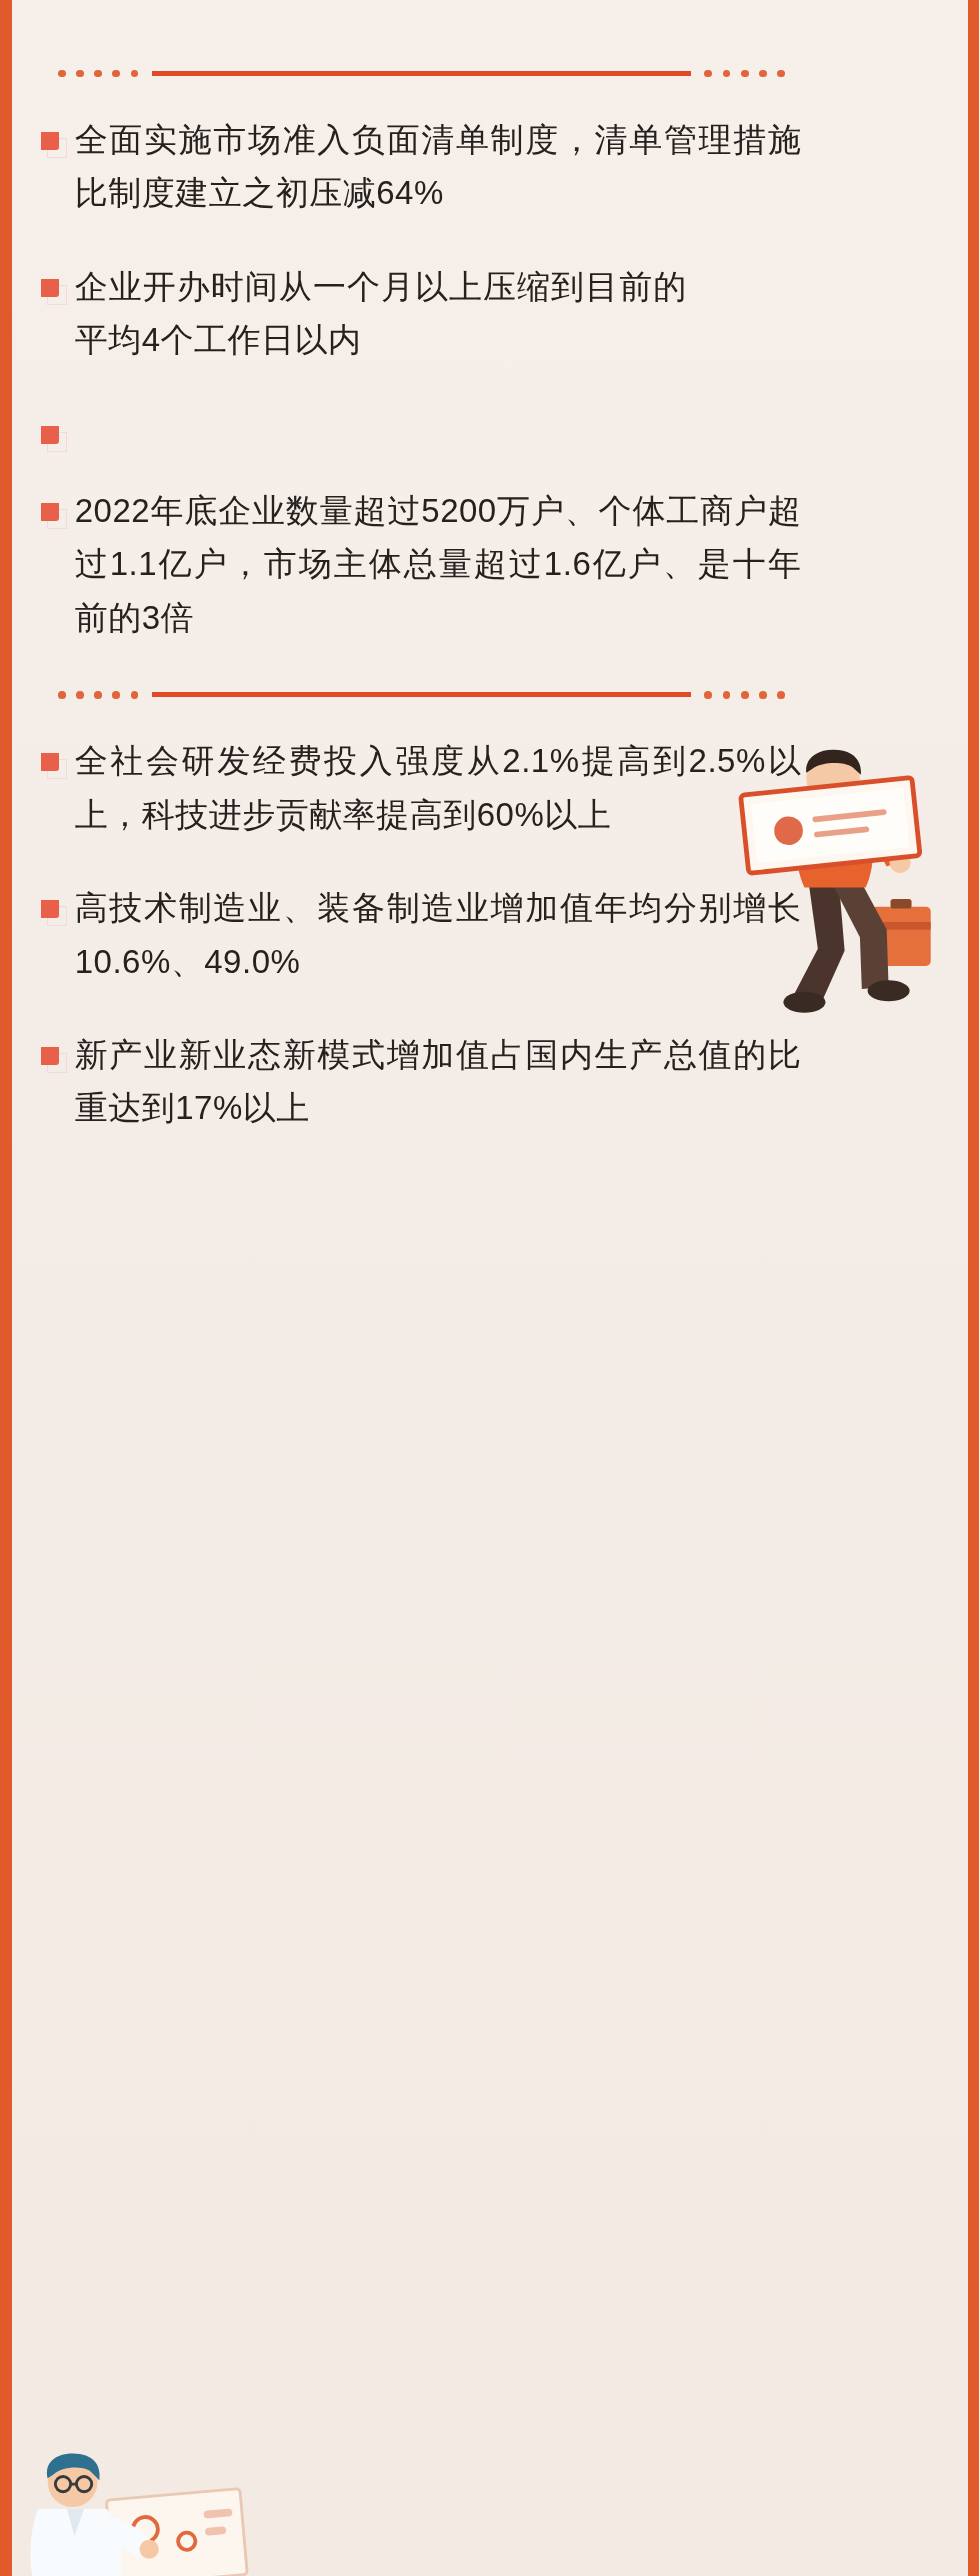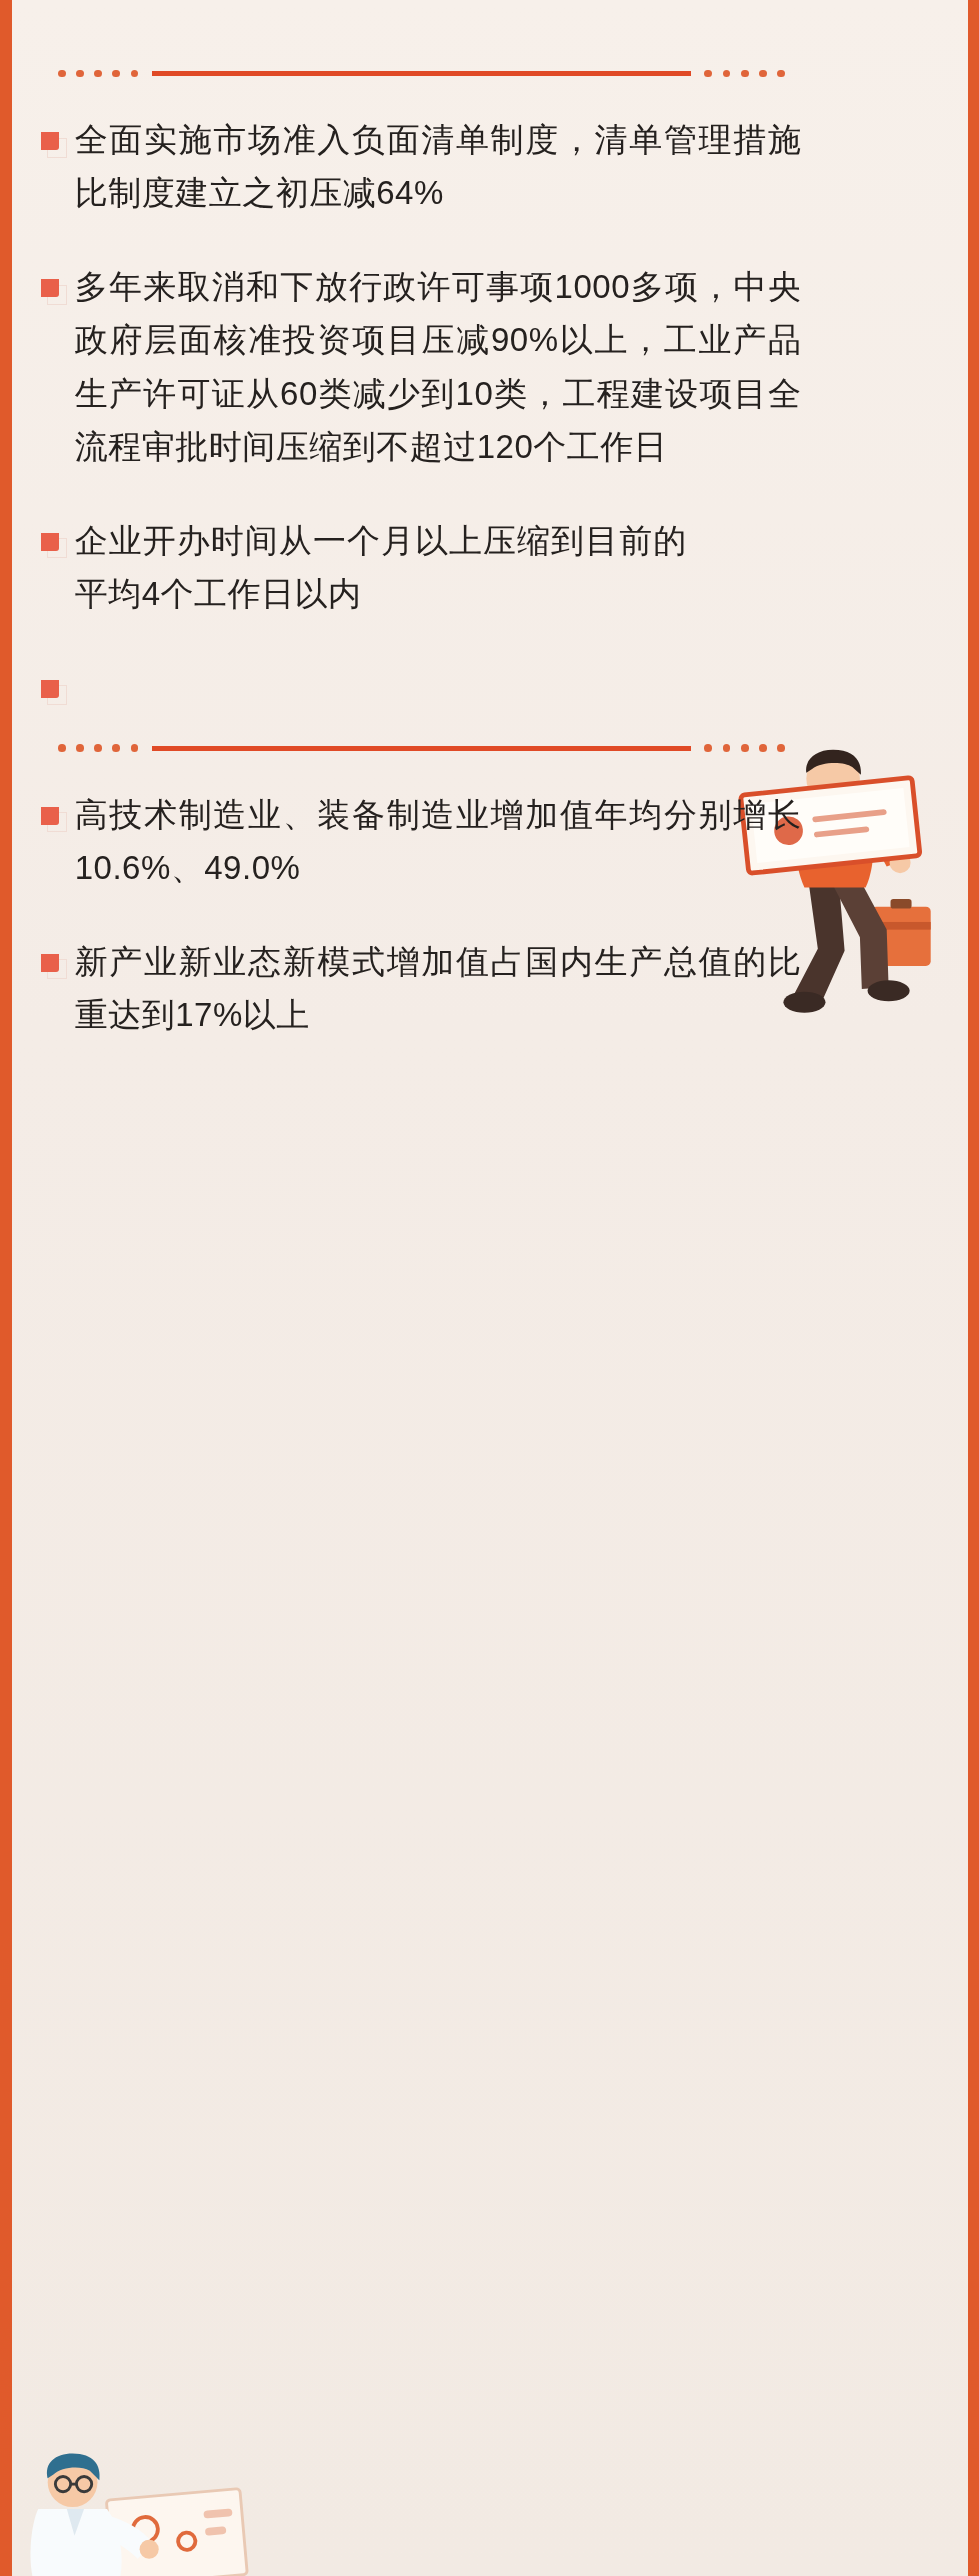--- a/index.html
+++ b/index.html
@@ -155,29 +155,29 @@
         </span>
     </div>
 
     <div class="list">
       <div class="item">
         <span class="bullet"></span>
         <div class="text">全面实施市场准入负面清单制度，清单管理措施比制度建立之初压减64%</div>
       </div>
       <div class="item">
         <span class="bullet"></span>
-        <div class="text">多年来取消和下放行政许可事项1000多项，中央政府层面核准投资项目压减90%以上，工业产品生产许可证从60类减少到10类，工程建设项目全流程审批时间压缩到不超过120个工作日</div>
-      </div>
-      <div class="item">
-        <span class="bullet"></span>
         <div class="text" style="max-width:612px">企业开办时间从一个月以上压缩到目前的平均4个工作日以内</div>
       </div>
       <div class="item">
         <span class="bullet"></span>
       </div>
+      <div class="item">
+        <span class="bullet"></span>
+        <div class="text">2022年底企业数量超过5200万户、个体工商户超过1.1亿户，市场主体总量超过1.6亿户、是十年前的3倍</div>
+      </div>
     </div>
 
     <div class="divider divider-mid">
       <span class="dots">
           <i></i>
           <i></i>
           <i></i>
           <i></i>
           <i></i>
         </span>
@@ -185,20 +185,24 @@
       <span class="dots">
           <i></i>
           <i></i>
           <i></i>
           <i></i>
           <i></i>
         </span>
     </div>
 
     <div class="list">
+      <div class="item">
+        <span class="bullet"></span>
+        <div class="text">全社会研发经费投入强度从2.1%提高到2.5%以上，科技进步贡献率提高到60%以上</div>
+      </div>
       <div class="item">
         <span class="bullet"></span>
         <div class="text">高技术制造业、装备制造业增加值年均分别增长10.6%、49.0%</div>
       </div>
       <div class="item">
         <span class="bullet"></span>
         <div class="text">新产业新业态新模式增加值占国内生产总值的比重达到17%以上</div>
       </div>
     </div>
 

